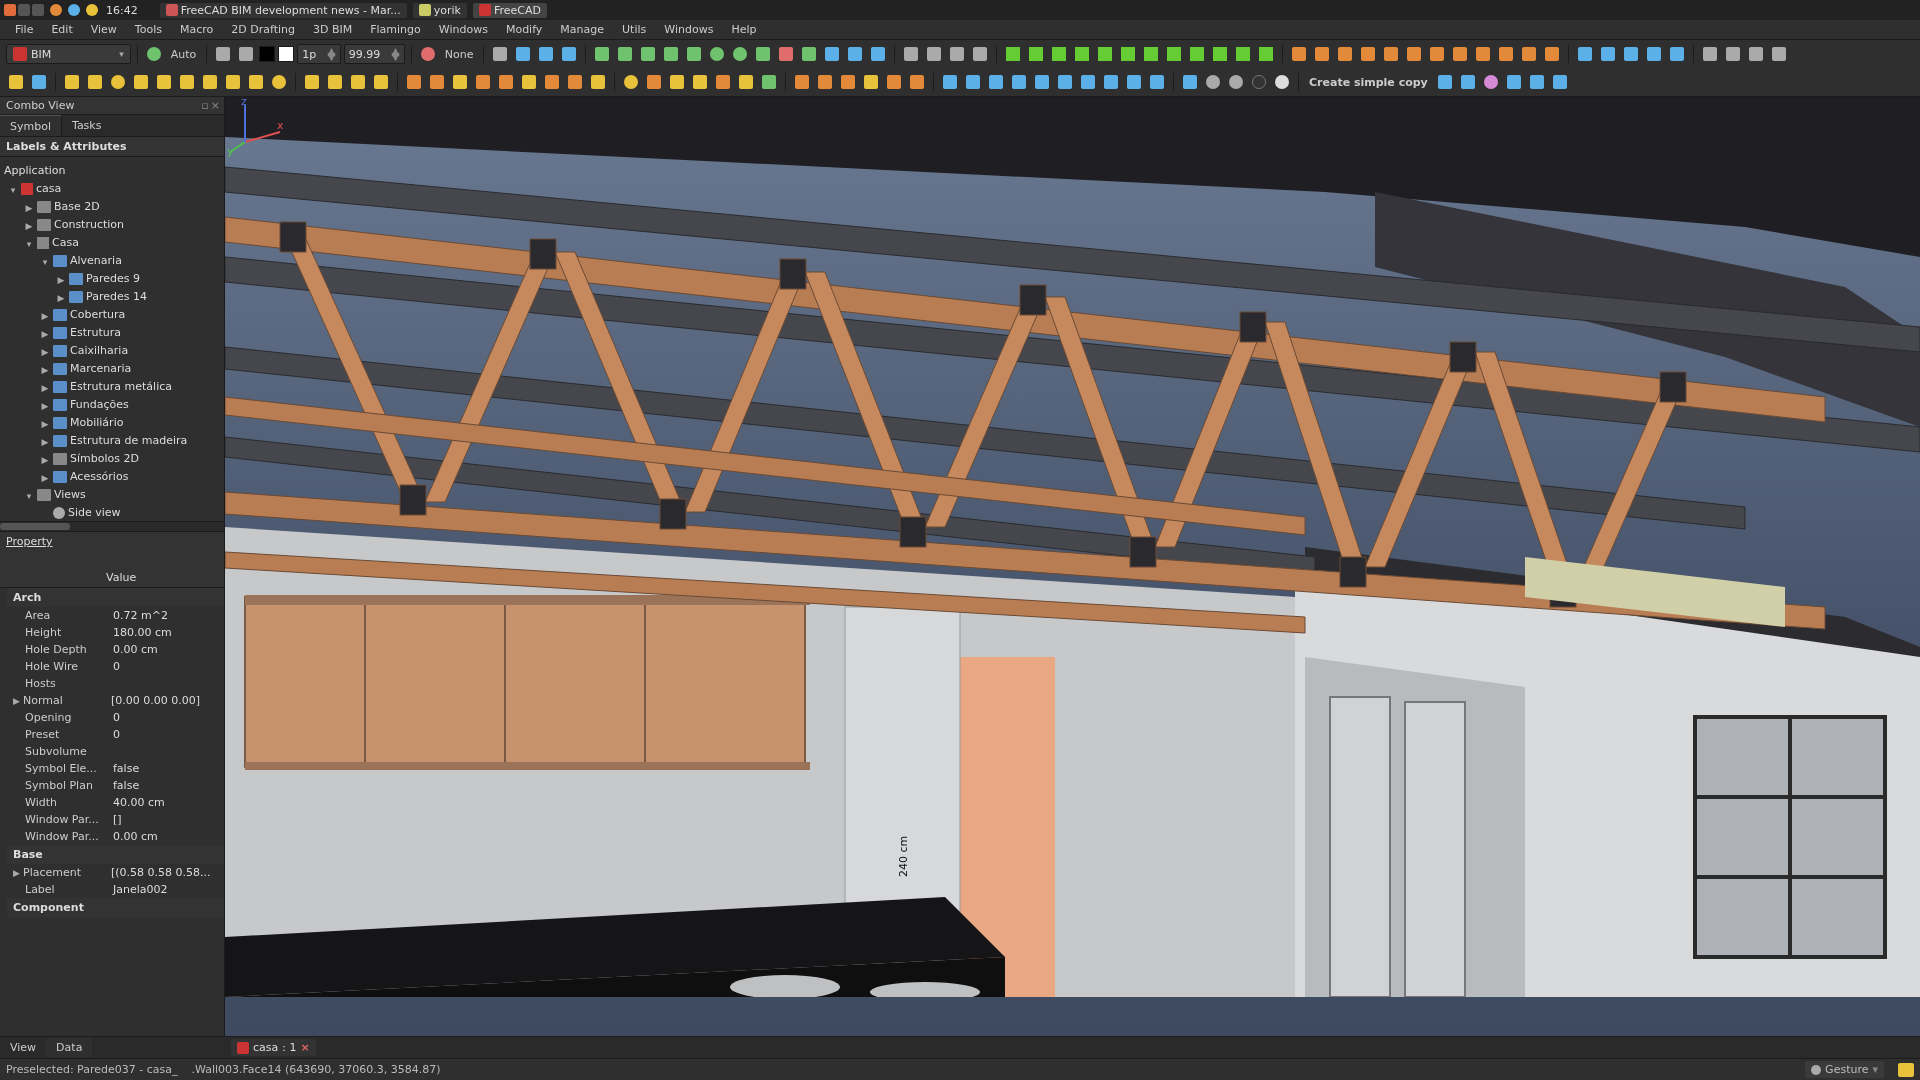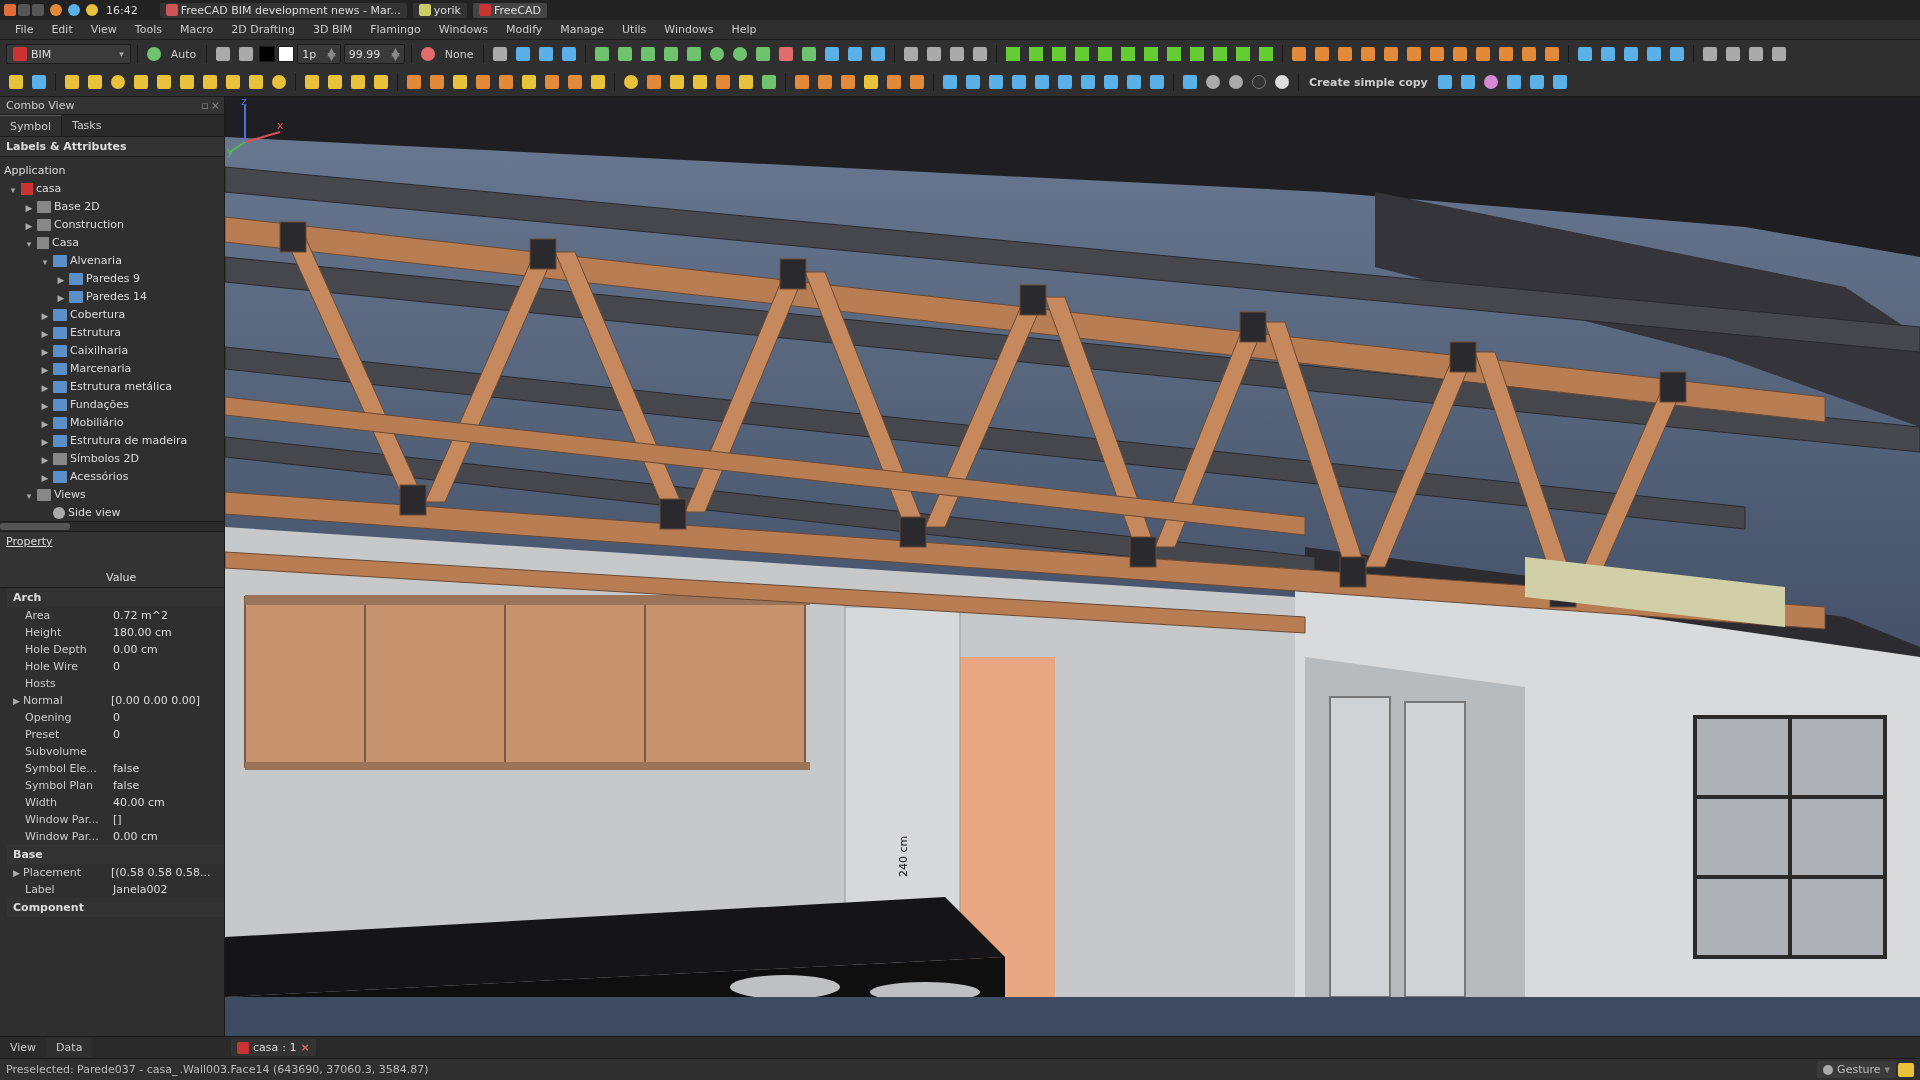--- a/index.html
+++ b/index.html
@@ -77,21 +77,21 @@
 .axes { position: absolute; right: 18px; bottom: 28px; }
 
 
 .bot-tabs { height: 22px; background: #2a2a2a; border-top: 1px solid #1b1b1b; display: flex; align-items: center; }
 .bot-tab { padding: 3px 10px; color: #ccc; }
 .bot-tab.active { background: #2f2f2f; }
 .doc-tabs { height: 22px; background: #2a2a2a; border-top: 1px solid #1b1b1b; display: flex; align-items: center; padding-left: 6px; gap: 6px; }
 .doc-tab { display: flex; align-items: center; gap: 4px; padding: 2px 6px; background: #333; border-radius: 2px; }
 .doc-close { color: #d66; font-weight: bold; }
 
-.status { height: 22px; background: #2f2f2f; border-top: 1px solid #1b1b1b; display: flex; align-items: center; padding: 0 6px; gap: 2px; color: #bbb; font-size: 11px; }
+.status { height: 22px; background: #2f2f2f; border-top: 1px solid #1b1b1b; display: flex; align-items: center; padding: 0 6px; gap: 14px; color: #bbb; font-size: 11px; }
 .status .grow { flex: 1; }
 .status .gesture { display: flex; align-items: center; gap: 4px; background: #3a3a3a; padding: 2px 6px; border-radius: 2px; }
 
 
 .ic { width: 14px; height: 14px; display: inline-block; }
 .c-y { background: #e8c23a; border-radius: 2px; }
 .c-o { background: #e28a3a; border-radius: 2px; }
 .c-b { background: #5bb0e8; border-radius: 2px; }
 .c-g { background: #6fc36f; border-radius: 2px; }
 .c-r { background: #e06c6c; border-radius: 2px; }

